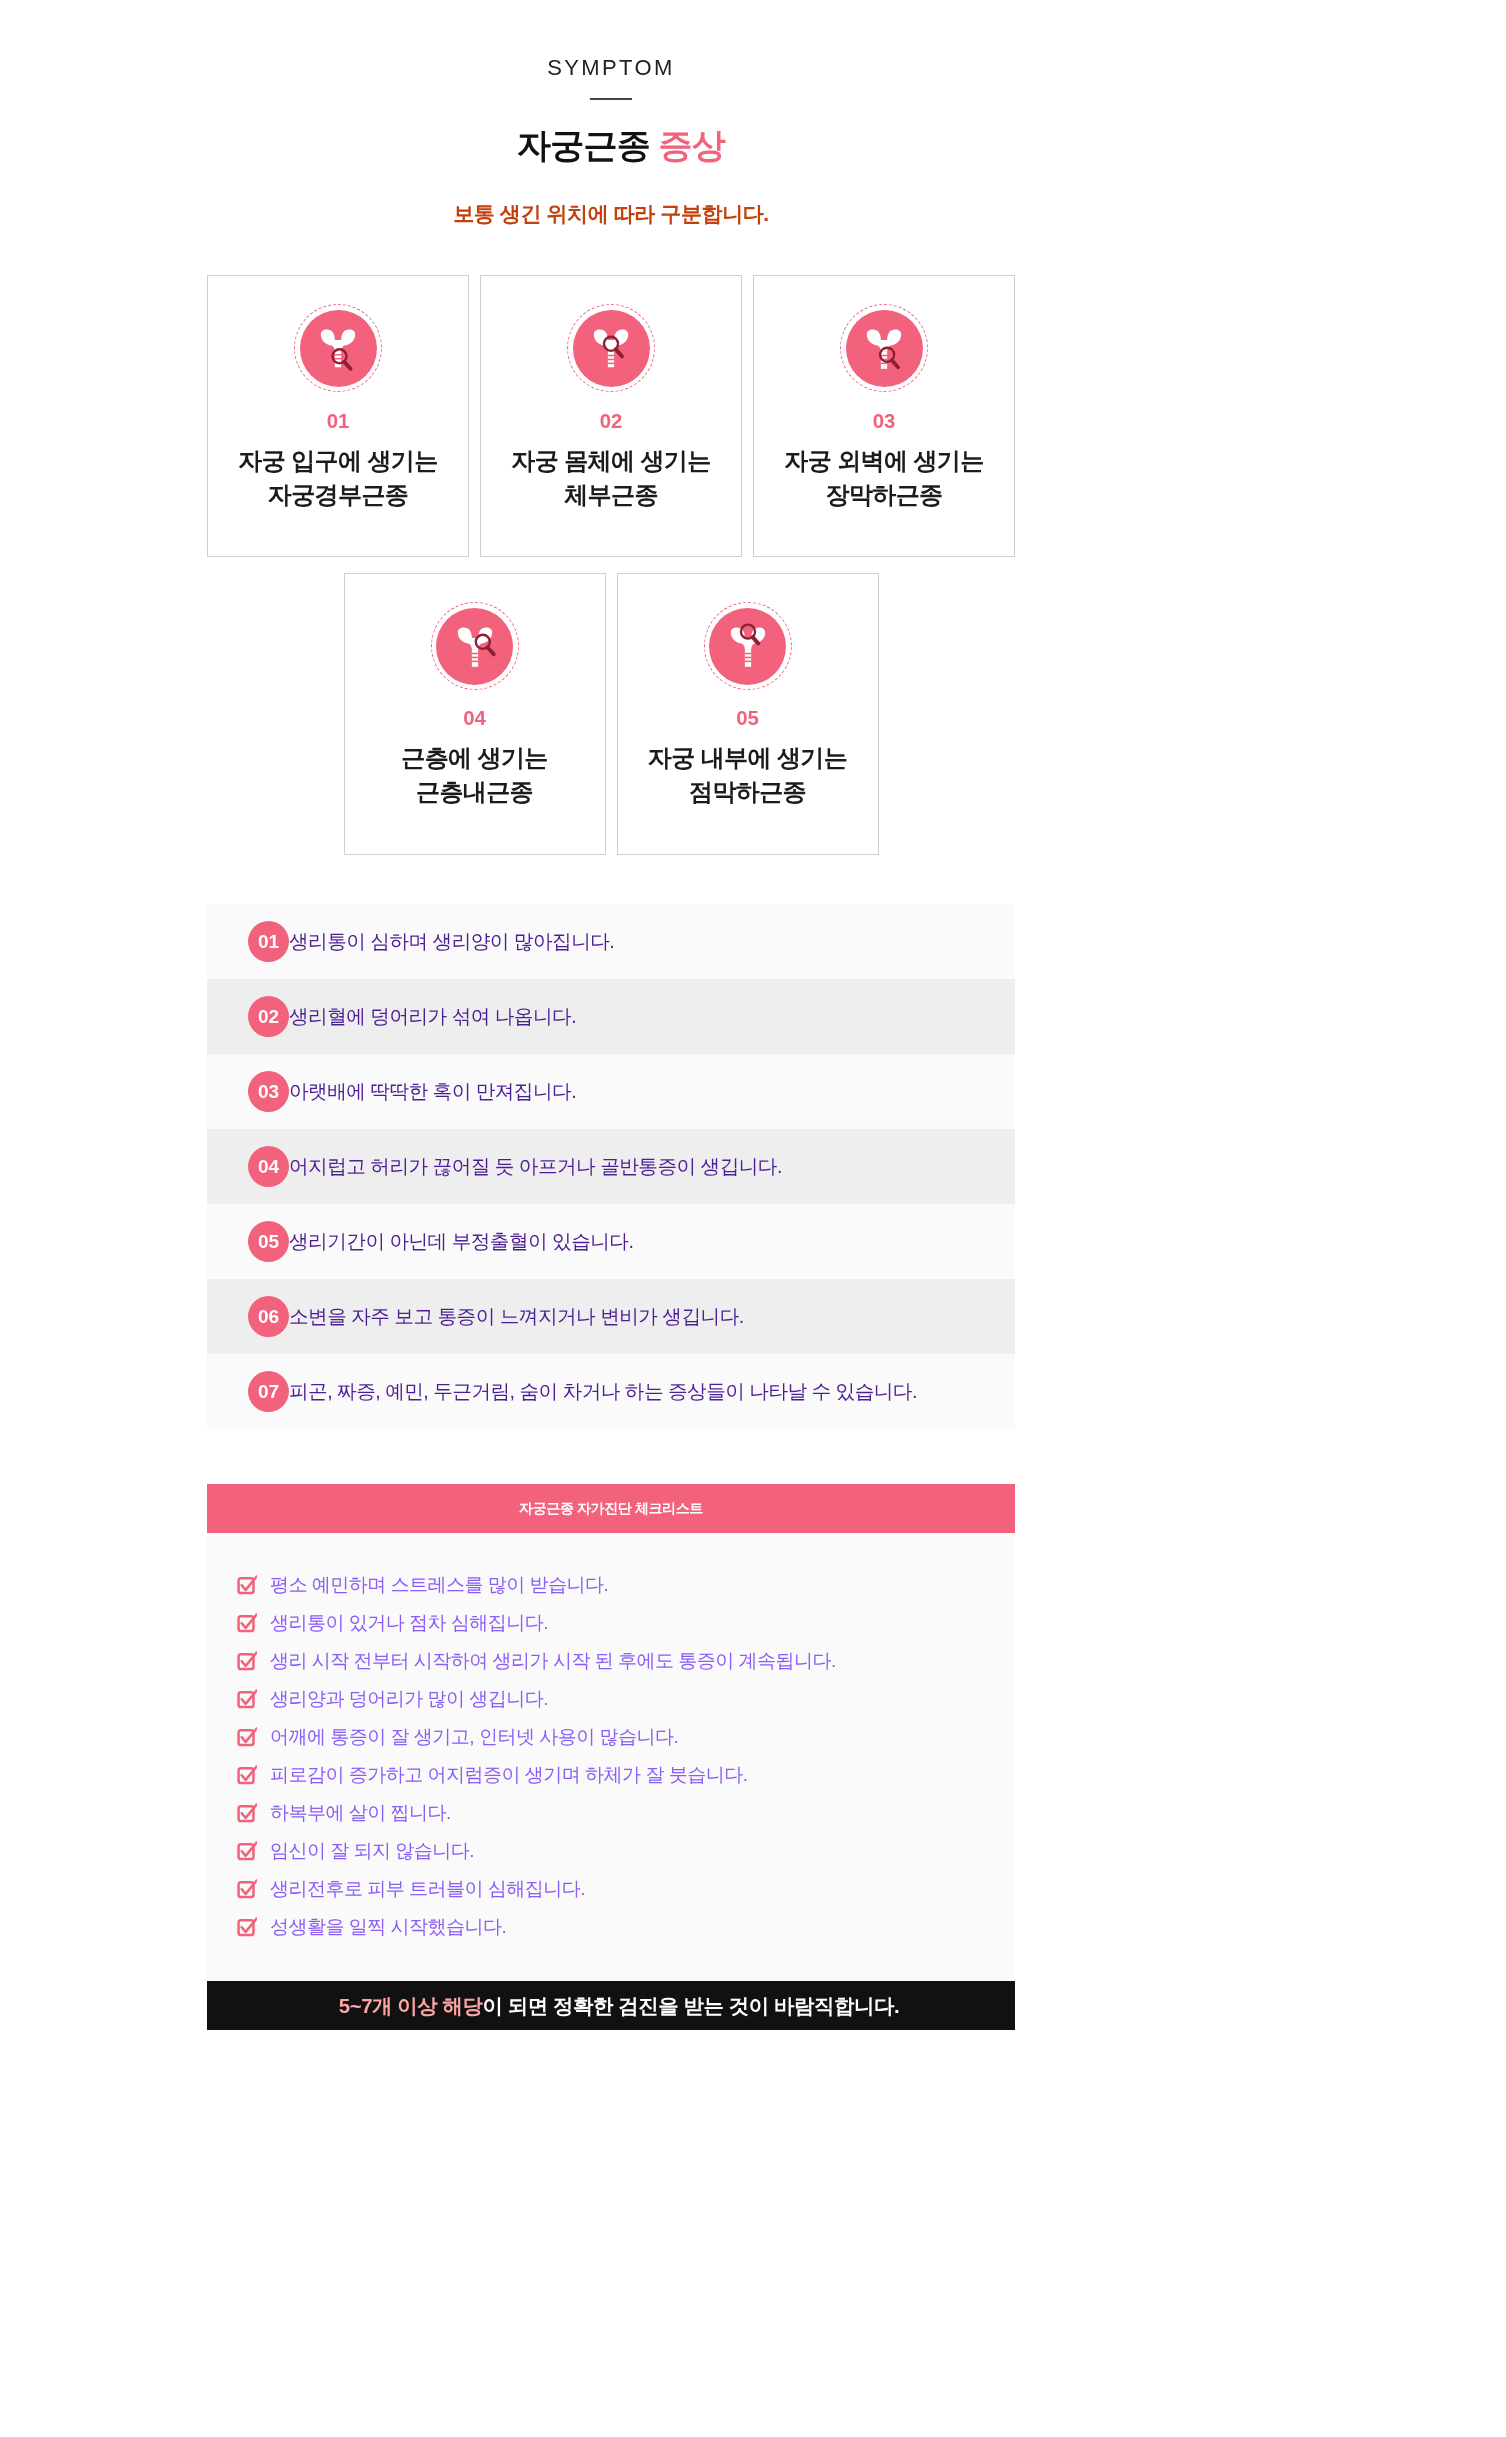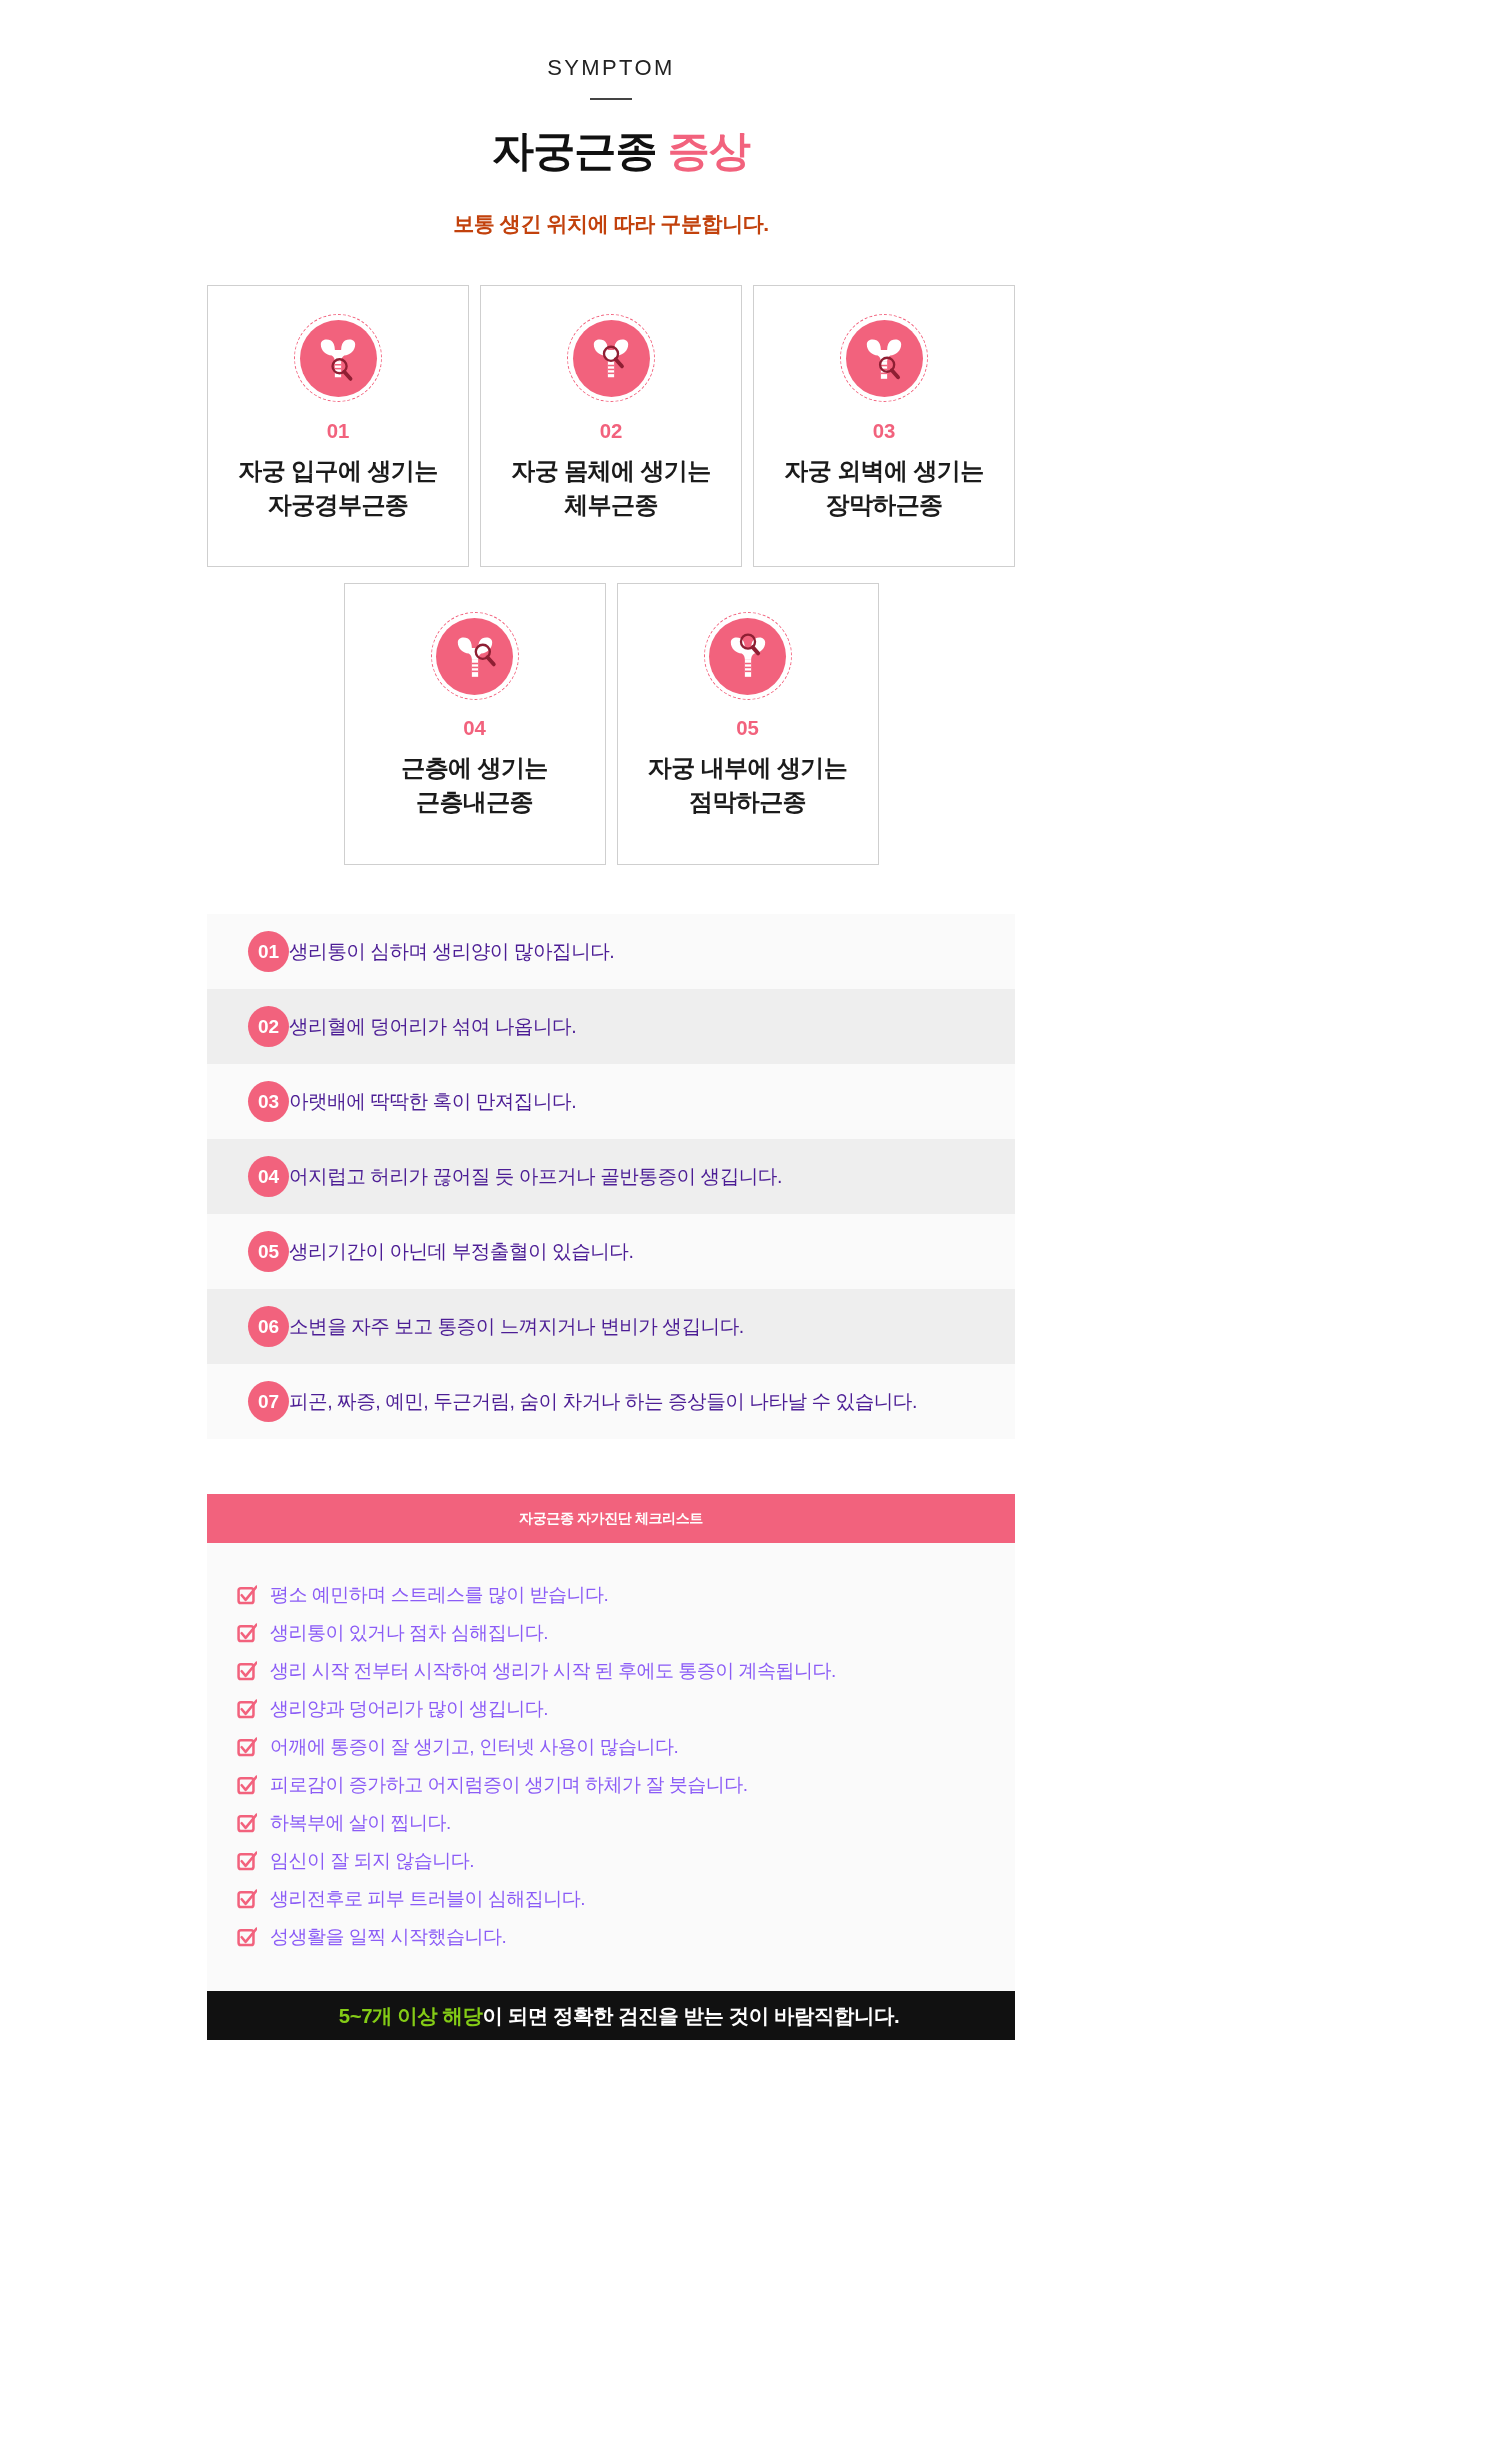--- a/index.html
+++ b/index.html
@@ -29,21 +29,21 @@
     color: #222222;
     font-weight: 400;
   }
   .rule {
     width: 42px;
     height: 1.6px;
     background: #444444;
     margin: 17.3px auto 23.5px auto;
   }
   .title {
-    font-size: 42px;
+    font-size: 34px;
     font-weight: 700;
     color: #111111;
     letter-spacing: -0.8px;
     padding-left: 20px;
   }
   .title .accent { color: #F2627D; }
   .subtitle {
     margin-top: 31px;
     font-size: 21px;
     font-weight: 700;
@@ -189,21 +189,21 @@
     height: 49px;
     background: #111111;
     display: flex;
     align-items: center;
     justify-content: center;
     font-size: 20.4px;
     font-weight: 700;
     color: #ffffff;
     letter-spacing: -0.4px;
   }
-  .cl-footer .hl { color: #84cc16; margin-left: 16px; }
+  .cl-footer .hl { color: #fca5a5; margin-left: 16px; }
 </style>
 </head>
 <body>
 
 <div class="page">
 
   <div class="header">
     <div class="eyebrow">SYMPTOM</div>
     <div class="rule"></div>
     <div class="title">

